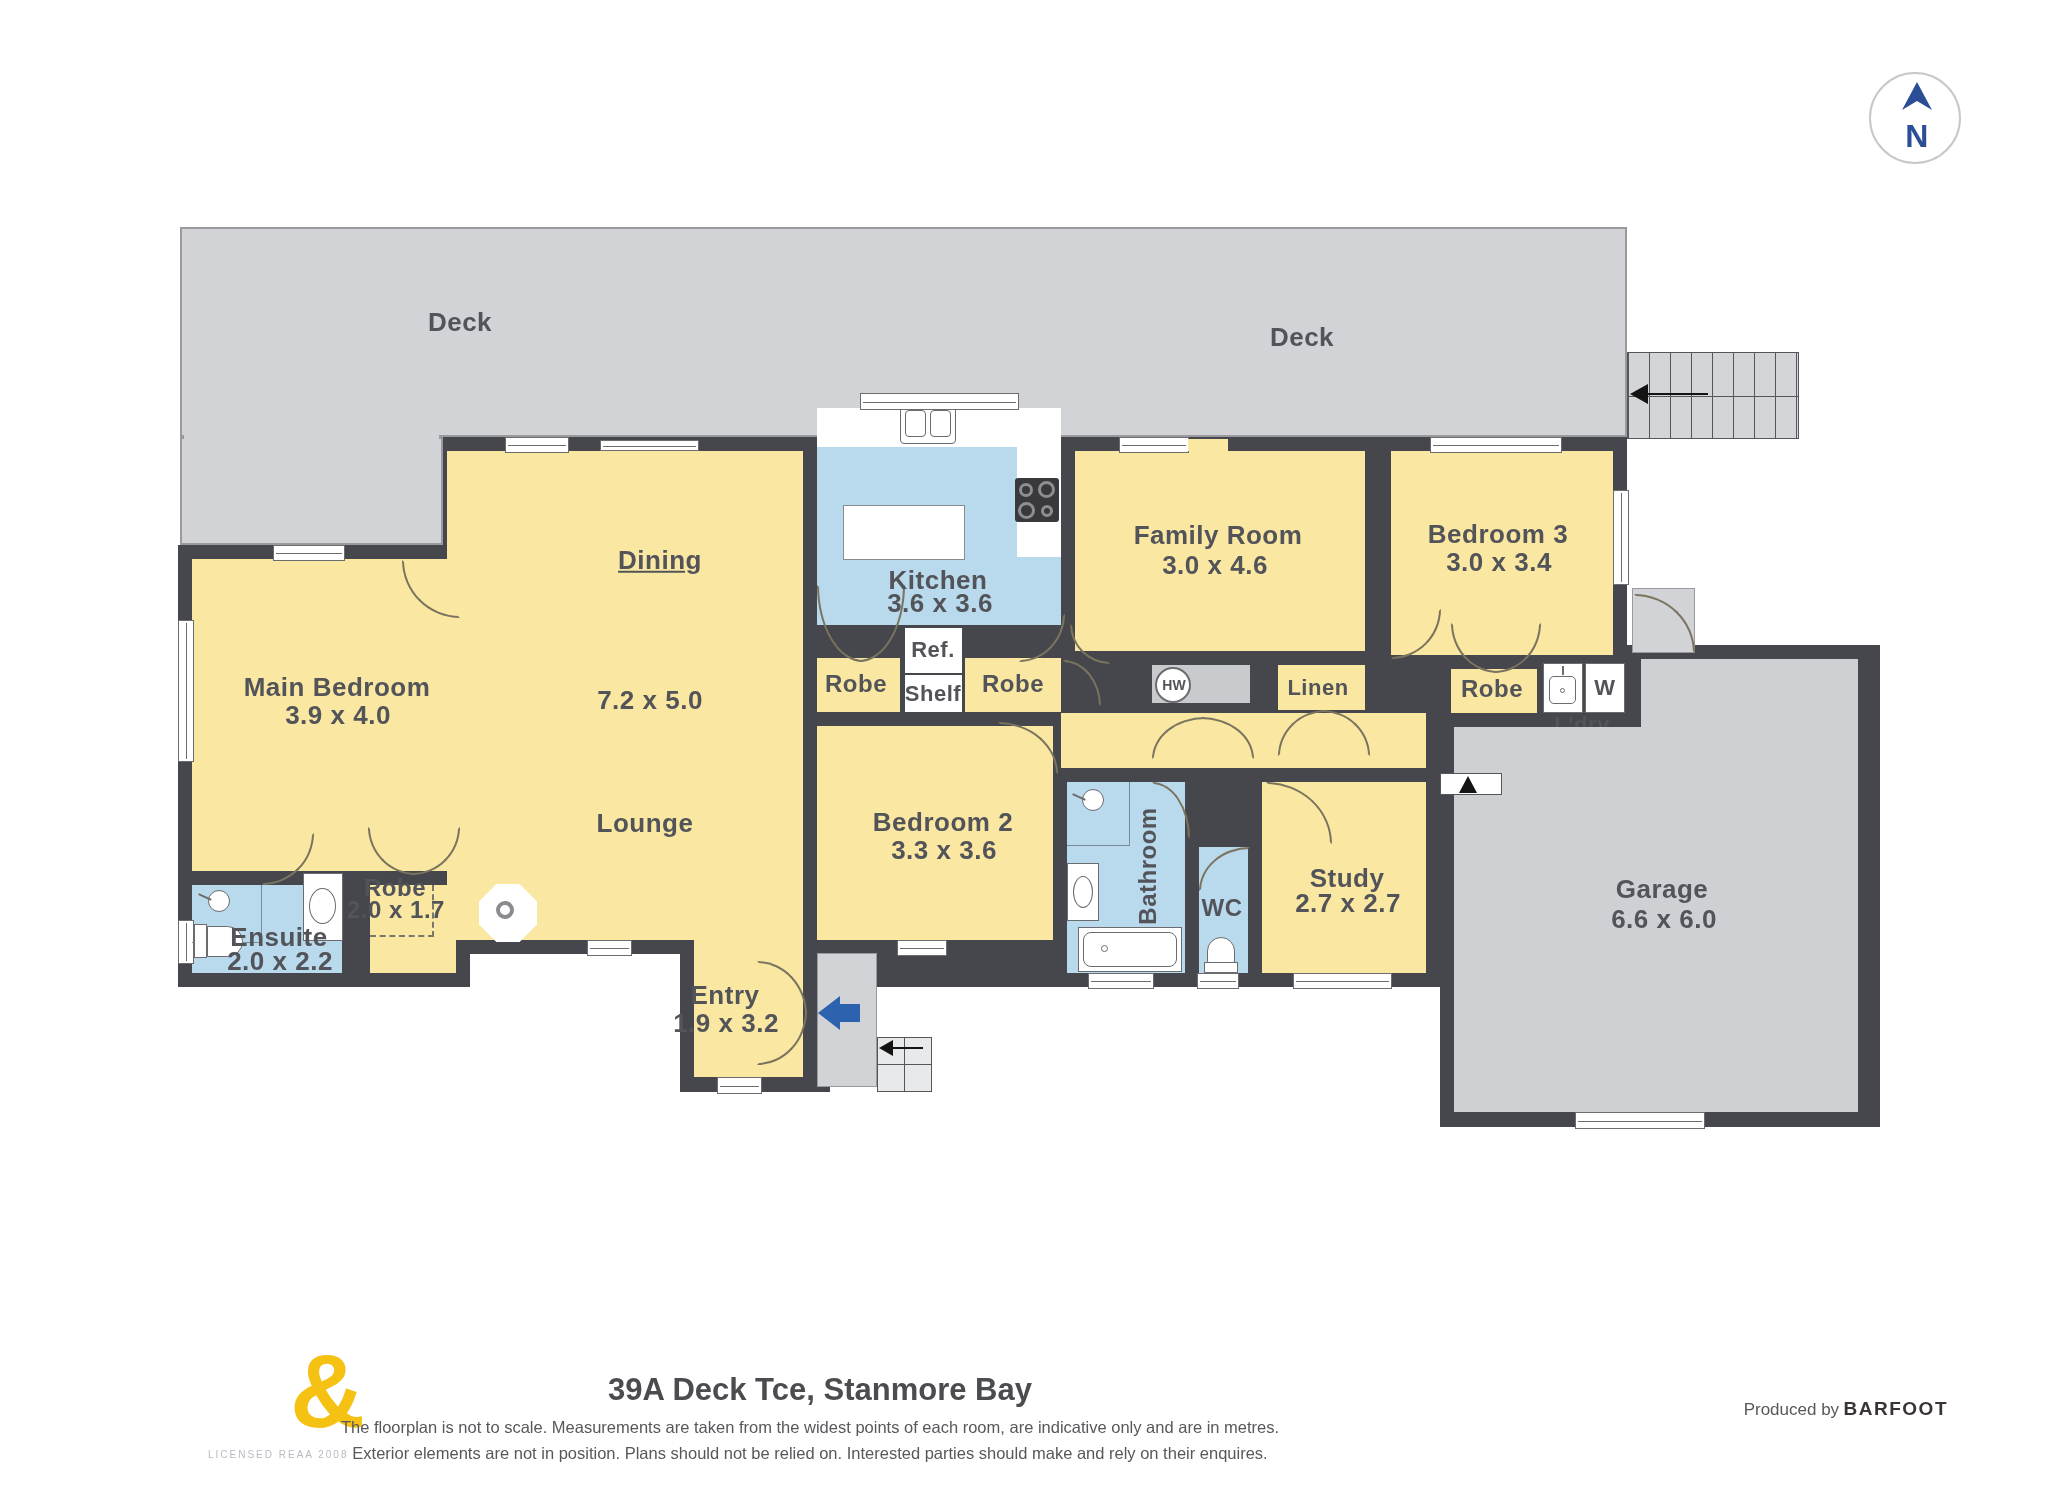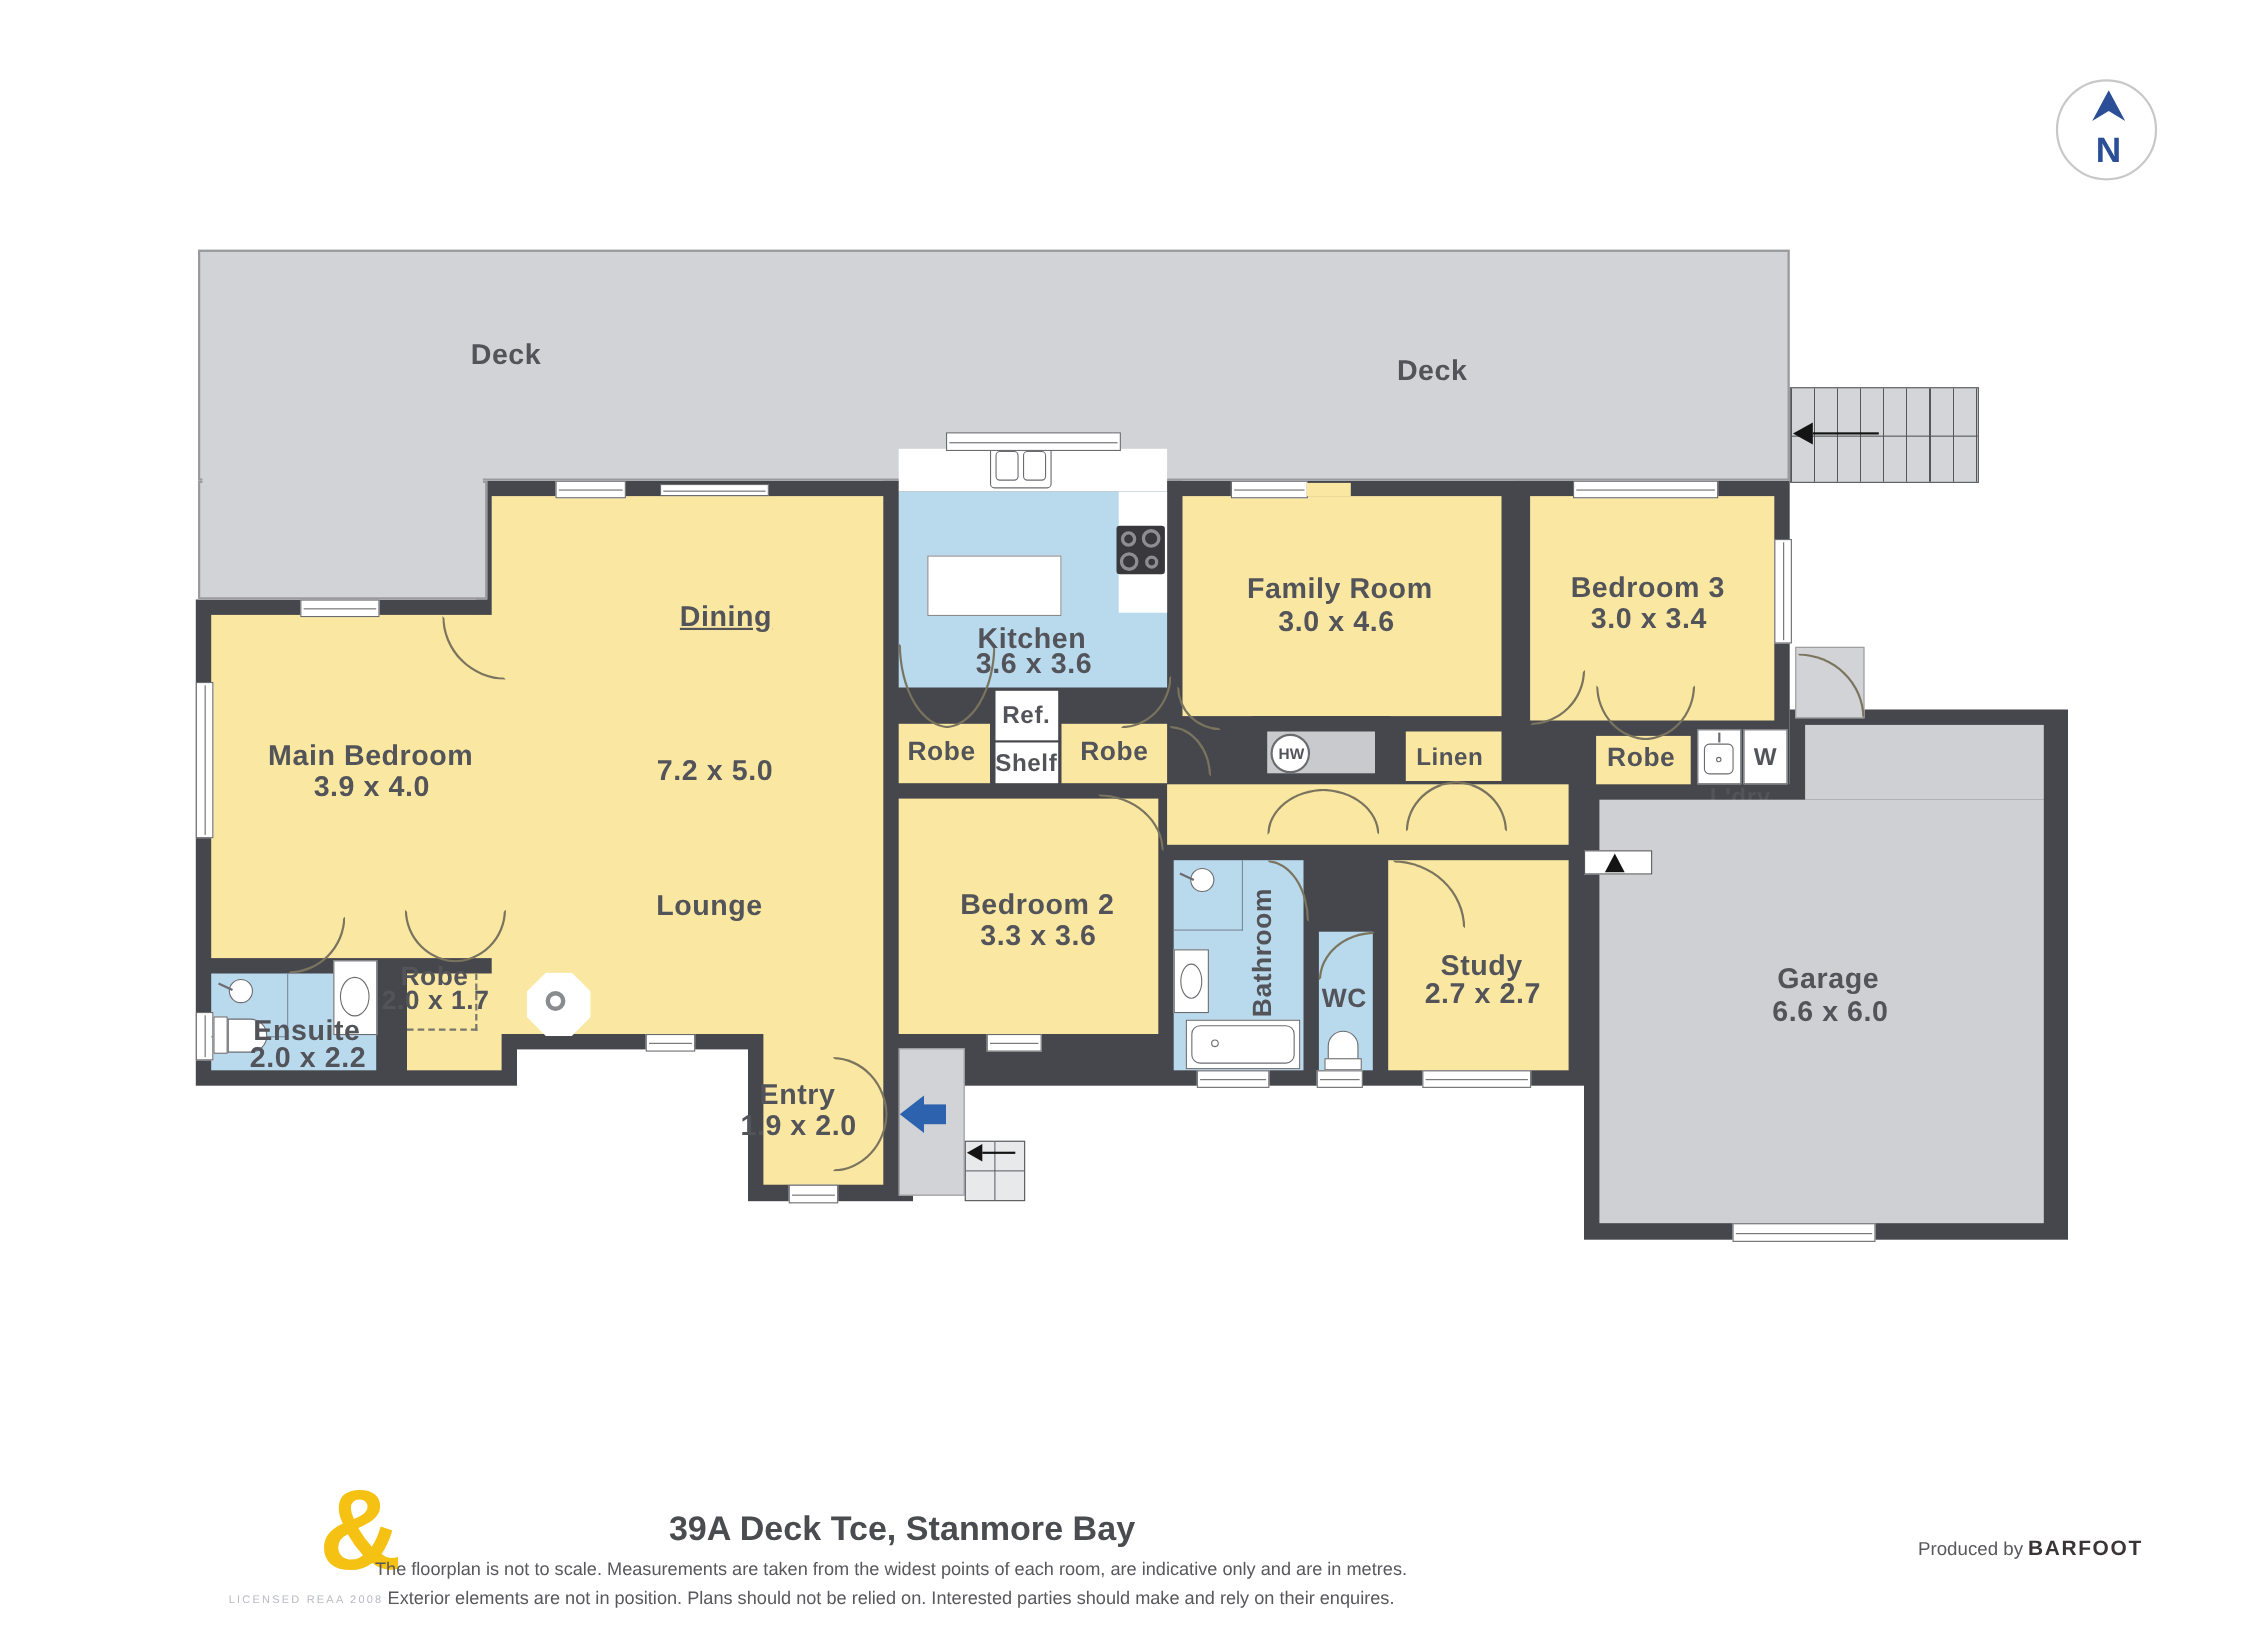--- a/index.html
+++ b/index.html
@@ -243,21 +243,21 @@
 <div class="lbl small" style="left:1492px;top:689px;font-size:24px;">Robe</div>
 <div class="lbl" style="left:943px;top:822px;">Bedroom 2</div>
 <div class="lbl" style="left:944px;top:850px;">3.3 x 3.6</div>
 <div class="lbl small vert" style="left:1148px;top:866px;font-size:24px;">Bathroom</div>
 <div class="lbl small" style="left:1222px;top:908px;font-size:24px;">WC</div>
 <div class="lbl" style="left:1347px;top:878px;">Study</div>
 <div class="lbl" style="left:1348px;top:903px;">2.7 x 2.7</div>
 <div class="lbl" style="left:1662px;top:889px;">Garage</div>
 <div class="lbl" style="left:1664px;top:919px;">6.6 x 6.0</div>
 <div class="lbl" style="left:725px;top:995px;">Entry</div>
-<div class="lbl" style="left:726px;top:1023px;">1.9 x 2.0</div>
+<div class="lbl" style="left:726px;top:1023px;">1.9 x 3.2</div>
 
 <div class="abs" style="left:112px;top:1352px;width:300px;height:92px;">
   <div class="amp abs" style="left:178px;top:0px;">&amp;</div>
   <div class="lic abs" style="left:96px;top:74px;">LICENSED REAA 2008</div>
 </div>
 
 <div class="abs title" style="left:820px;top:1372px;transform:translateX(-50%);">39A Deck Tce, Stanmore Bay</div>
 <div class="abs disc" style="left:810px;top:1414px;transform:translateX(-50%);white-space:nowrap;">The floorplan is not to scale. Measurements are taken from the widest points of each room, are indicative only and are in metres.</div>
 <div class="abs disc" style="left:810px;top:1440px;transform:translateX(-50%);white-space:nowrap;">Exterior elements are not in position. Plans should not be relied on. Interested parties should make and rely on their enquires.</div>
 

